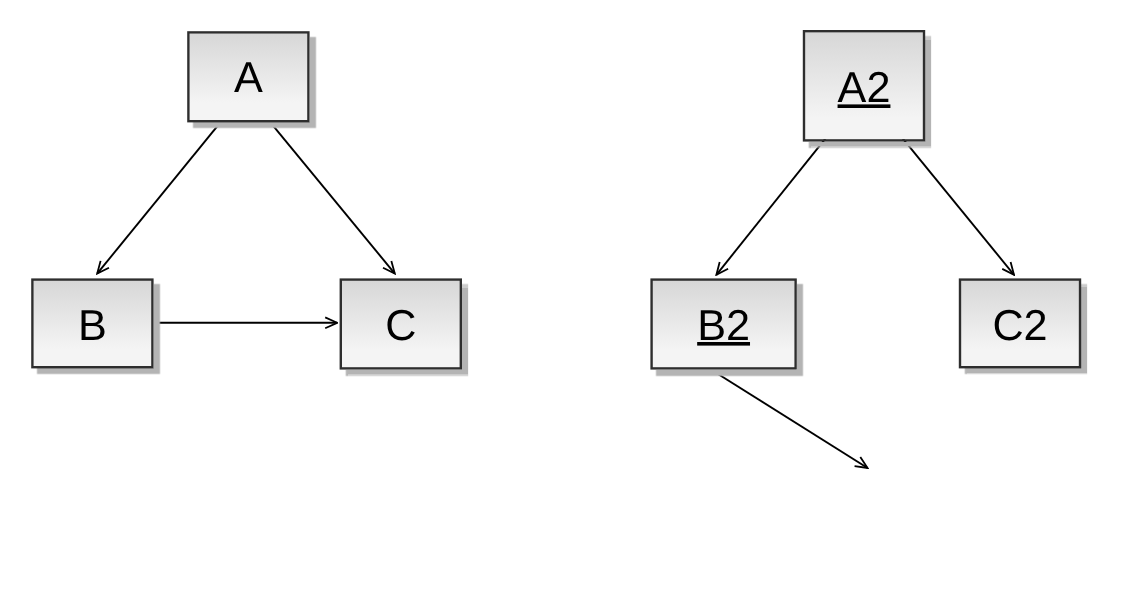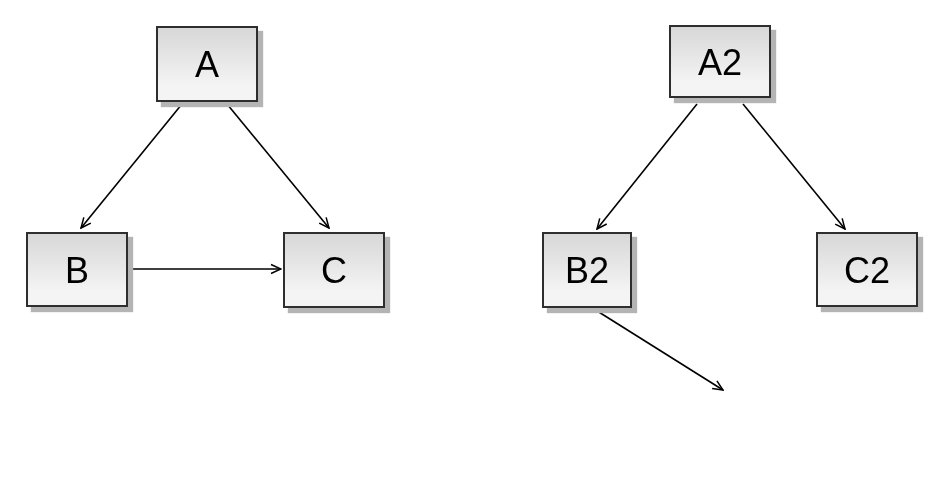--- a/index.html
+++ b/index.html
@@ -69,23 +69,23 @@
   <div class="node" style="left:156px; top:26px;  width:102px; height:76px;">
     <span class="node-label">A</span>
   </div>
   <div class="node" style="left:26px;  top:232px; width:102px; height:75px;">
     <span class="node-label">B</span>
   </div>
   <div class="node" style="left:283px; top:232px; width:102px; height:76px;">
     <span class="node-label">C</span>
   </div>
 
-  <div class="node" style="left:669px; top:25px;  width:102px; height:73px;">
+  <div class="node" style="left:669px; top:25px;  width:102px; height:93px;text-decoration:underline;">
     <span class="node-label">A2</span>
   </div>
-  <div class="node" style="left:542px; top:232px; width:90px; height:76px;">
+  <div class="node" style="left:542px; top:232px; width:122px; height:76px;text-decoration:underline;">
     <span class="node-label">B2</span>
   </div>
-  <div class="node" style="left:816px; top:232px; width:102px; height:75px;">
+  <div class="node" style="left:799px; top:232px; width:102px; height:75px;">
     <span class="node-label">C2</span>
   </div>
 
 </div>
 
 </body></html>

